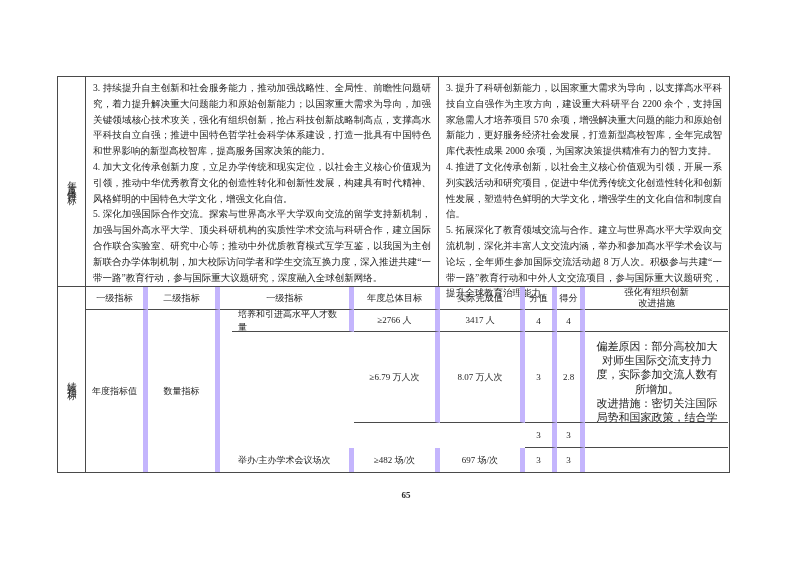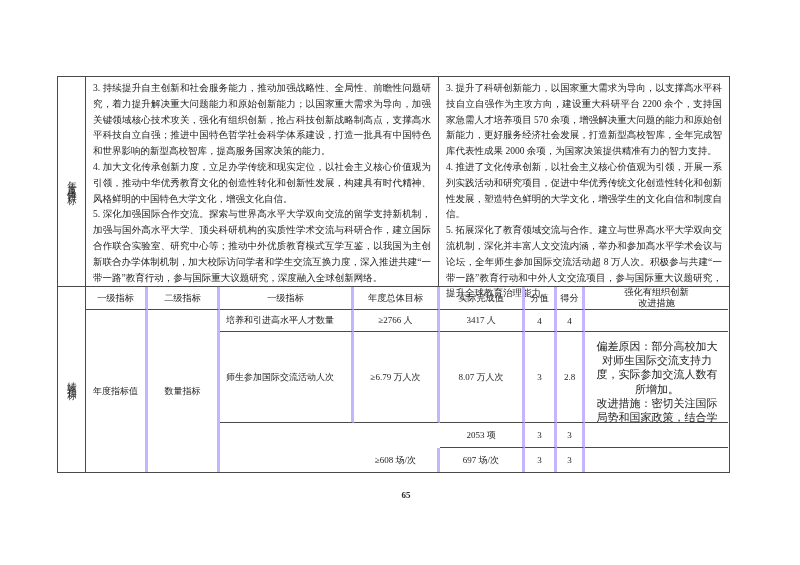--- a/index.html
+++ b/index.html
@@ -71,29 +71,30 @@
   }
   .cell {
     font-size: 9px;
     display: flex;
     align-items: center;
     justify-content: center;
     text-align: center;
     color: #222;
     overflow: hidden;
   }
-  .cell.br { border-right: 3px solid #c4b5fd; }
+  .cell.br { border-right: 5px solid #c4b5fd; }
   .cell.bb { border-bottom: 1px solid #4a4a4a; }
   .cell.head { font-size: 9.2px; }
   .cell.head-wrap { white-space: pre-line; line-height: 11px; }
   .cell.left-al {
     justify-content: flex-start;
     text-align: left;
     padding-left: 6px;
     padding-right: 4px;
+    margin-left: 12px;
   }
   .cell.dev-cell {
     align-items: flex-start;
     justify-content: flex-start;
     text-align: center;
     padding: 7px 6px 3px 7px;
     font-size: 11px;
     line-height: 14.2px;
     white-space: pre-line;
   }
@@ -151,34 +152,33 @@
       <div class="cell br" style="grid-row:2 / span 4;grid-column:1">年度指标值</div>
       <div class="cell br" style="grid-row:2 / span 4;grid-column:2">数量指标</div>
 
       <div class="cell br bb left-al" style="grid-row:2;grid-column:3">培养和引进高水平人才数量</div>
       <div class="cell br bb" style="grid-row:2;grid-column:4">≥2766 人</div>
       <div class="cell br bb" style="grid-row:2;grid-column:5">3417 人</div>
       <div class="cell br bb" style="grid-row:2;grid-column:6">4</div>
       <div class="cell br bb" style="grid-row:2;grid-column:7">4</div>
       <div class="cell bb" style="grid-row:2;grid-column:8"></div>
 
-      <div class="cell br bb left-al" style="grid-row:3;grid-column:3">师生参加国际交流活动人次</div>
       <div class="cell br bb" style="grid-row:3;grid-column:4">≥6.79 万人次</div>
       <div class="cell br bb" style="grid-row:3;grid-column:5">8.07 万人次</div>
       <div class="cell br bb" style="grid-row:3;grid-column:6">3</div>
       <div class="cell br bb" style="grid-row:3;grid-column:7">2.8</div>
       <div class="cell bb dev-cell" style="grid-row:3;grid-column:8">偏差原因：部分高校加大对师生国际交流支持力度，实际参加交流人数有所增加。
 改进措施：密切关注国际局势和国家政策，结合学校重点工作更加合理预计指标值。</div>
 
-      <div class="cell br bb" style="grid-row:4;grid-column:5">2053 项</div>
       <div class="cell br bb" style="grid-row:4;grid-column:6">3</div>
       <div class="cell br bb" style="grid-row:4;grid-column:7">3</div>
       <div class="cell bb" style="grid-row:4;grid-column:8"></div>
 
-      <div class="cell br" style="grid-row:5;grid-column:4">≥608 场/次</div>
+      <div class="cell br left-al" style="grid-row:5;grid-column:3">举办/主办学术会议场次</div>
+      <div class="cell br" style="grid-row:5;grid-column:4">≥482 场/次</div>
       <div class="cell br" style="grid-row:5;grid-column:5">697 场/次</div>
       <div class="cell br" style="grid-row:5;grid-column:6">3</div>
       <div class="cell br" style="grid-row:5;grid-column:7">3</div>
       <div class="cell" style="grid-row:5;grid-column:8"></div>
     </div>
   </div>
 </div>
 
 <div class="page-number">65</div>
 

